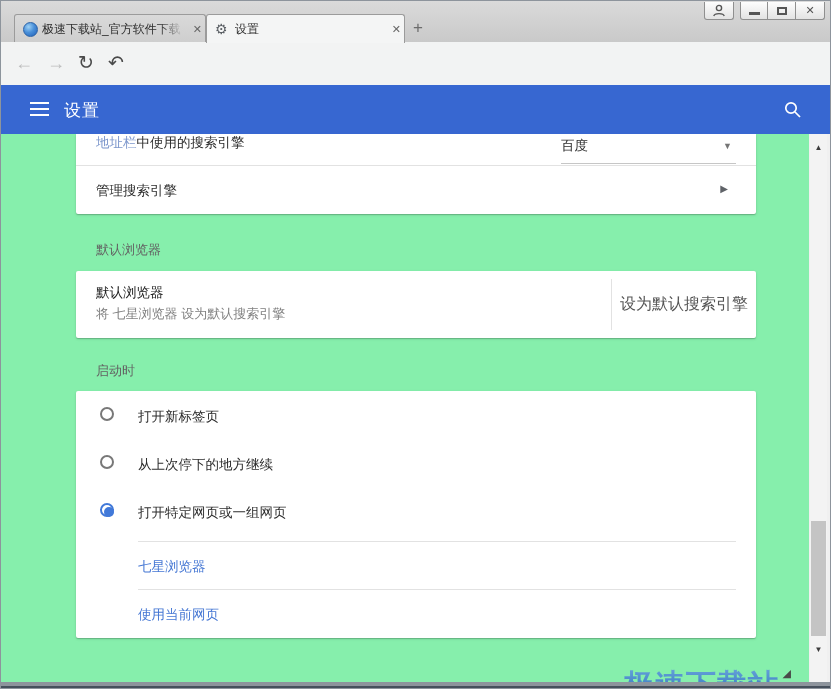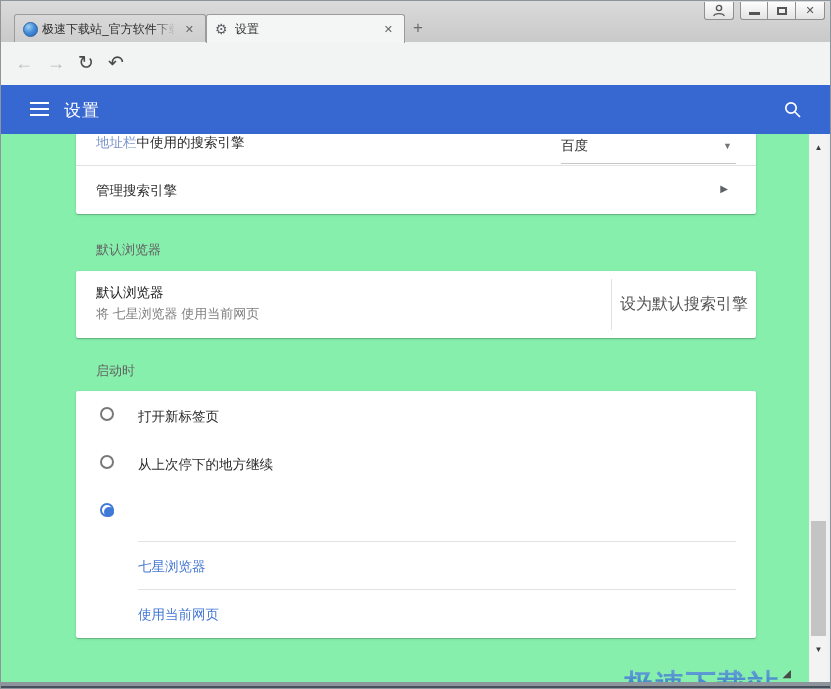--- a/index.html
+++ b/index.html
@@ -4,21 +4,21 @@
 <style>
   * { margin:0; padding:0; box-sizing:border-box; }
   html,body { width:831px; height:689px; }
   body { font-family:"Liberation Sans","DejaVu Sans",sans-serif; overflow:hidden; background:#e8e8e8; }
   .window { position:relative; width:831px; height:689px; border:1px solid #8d949c; background:#f0f0f0; overflow:hidden; }
 
   
   .titlebar { position:absolute; top:0; left:0; right:0; height:41px;
     background:linear-gradient(#dadada,#c9c9c9); border-bottom:0; }
   .tab { position:absolute; top:13px; height:29px; border:1px solid #9b9b9b; border-bottom:none;
-    border-radius:3px 3px 0 0; display:flex; align-items:center; padding:0 8px 0 8px; cursor:default; }
+    border-radius:3px 3px 0 0; display:flex; align-items:center; padding:0 0 0 8px; cursor:default; }
   .tab-inactive { left:13px; width:192px; background:linear-gradient(#d9d9d9,#cecece); }
   .tab-active { left:205px; width:199px; background:#f4f5f5; z-index:3; }
   .tab-title { font-size:12px; color:#2f2f2f; white-space:nowrap; overflow:hidden; flex:1; margin:0 4px; }
   .tab-inactive .tab-title { -webkit-mask-image:linear-gradient(90deg,#000 82%,transparent 98%);
           mask-image:linear-gradient(90deg,#000 82%,transparent 98%); }
   .favicon-globe { width:15px; height:15px; border-radius:50%; flex:0 0 15px;
     background:radial-gradient(circle at 35% 30%, #9fd2f5 0%, #4a90d9 45%, #1f5fb8 100%);
     border:1px solid #2a62a8; }
   .favicon-gear { font-size:14px; color:#5a5f64; flex:0 0 16px; line-height:15px; }
   .tab-close { font-size:11px; color:#666; padding:1px 3px; cursor:pointer; }
@@ -224,37 +224,38 @@
       <div class="divider-h" style="top:31px;"></div>
       <div class="row" style="height:63px;">
         <span class="row-label" style="position:absolute;left:20px;top:17px;">管理搜索引擎</span>
         <span class="chev" style="top:18px;">▶</span>
       </div>
     </div>
 
     <div class="section-label" style="top:107px;">默认浏览器</div>
     <div class="card card2">
       <div class="c2-title">默认浏览器</div>
-      <div class="c2-sub">将 七星浏览器 使用当前网页</div>
+      <div class="c2-sub">将 七星浏览器 设为默认搜索引擎</div>
       <div class="c2-vdiv"></div>
       <div class="c2-action">设为默认搜索引擎</div>
     </div>
 
     <div class="section-label" style="top:228px;">启动时</div>
     <div class="card card3">
       <div class="radio-row" style="top:0;">
         <div class="radio"></div>
         <span class="radio-label">打开新标签页</span>
       </div>
       <div class="radio-row" style="top:48px;">
         <div class="radio"></div>
         <span class="radio-label">从上次停下的地方继续</span>
       </div>
       <div class="radio-row" style="top:96px;">
         <div class="radio checked"></div>
+        <span class="radio-label">打开特定网页或一组网页</span>
       </div>
       <div class="divider-h d1"></div>
       <div class="link-row" style="top:150px;">
         <span class="link-text">七星浏览器</span>
       </div>
       <div class="divider-h d2"></div>
       <div class="link-row" style="top:198px;">
         <span class="link-text">使用当前网页</span>
       </div>
     </div>

